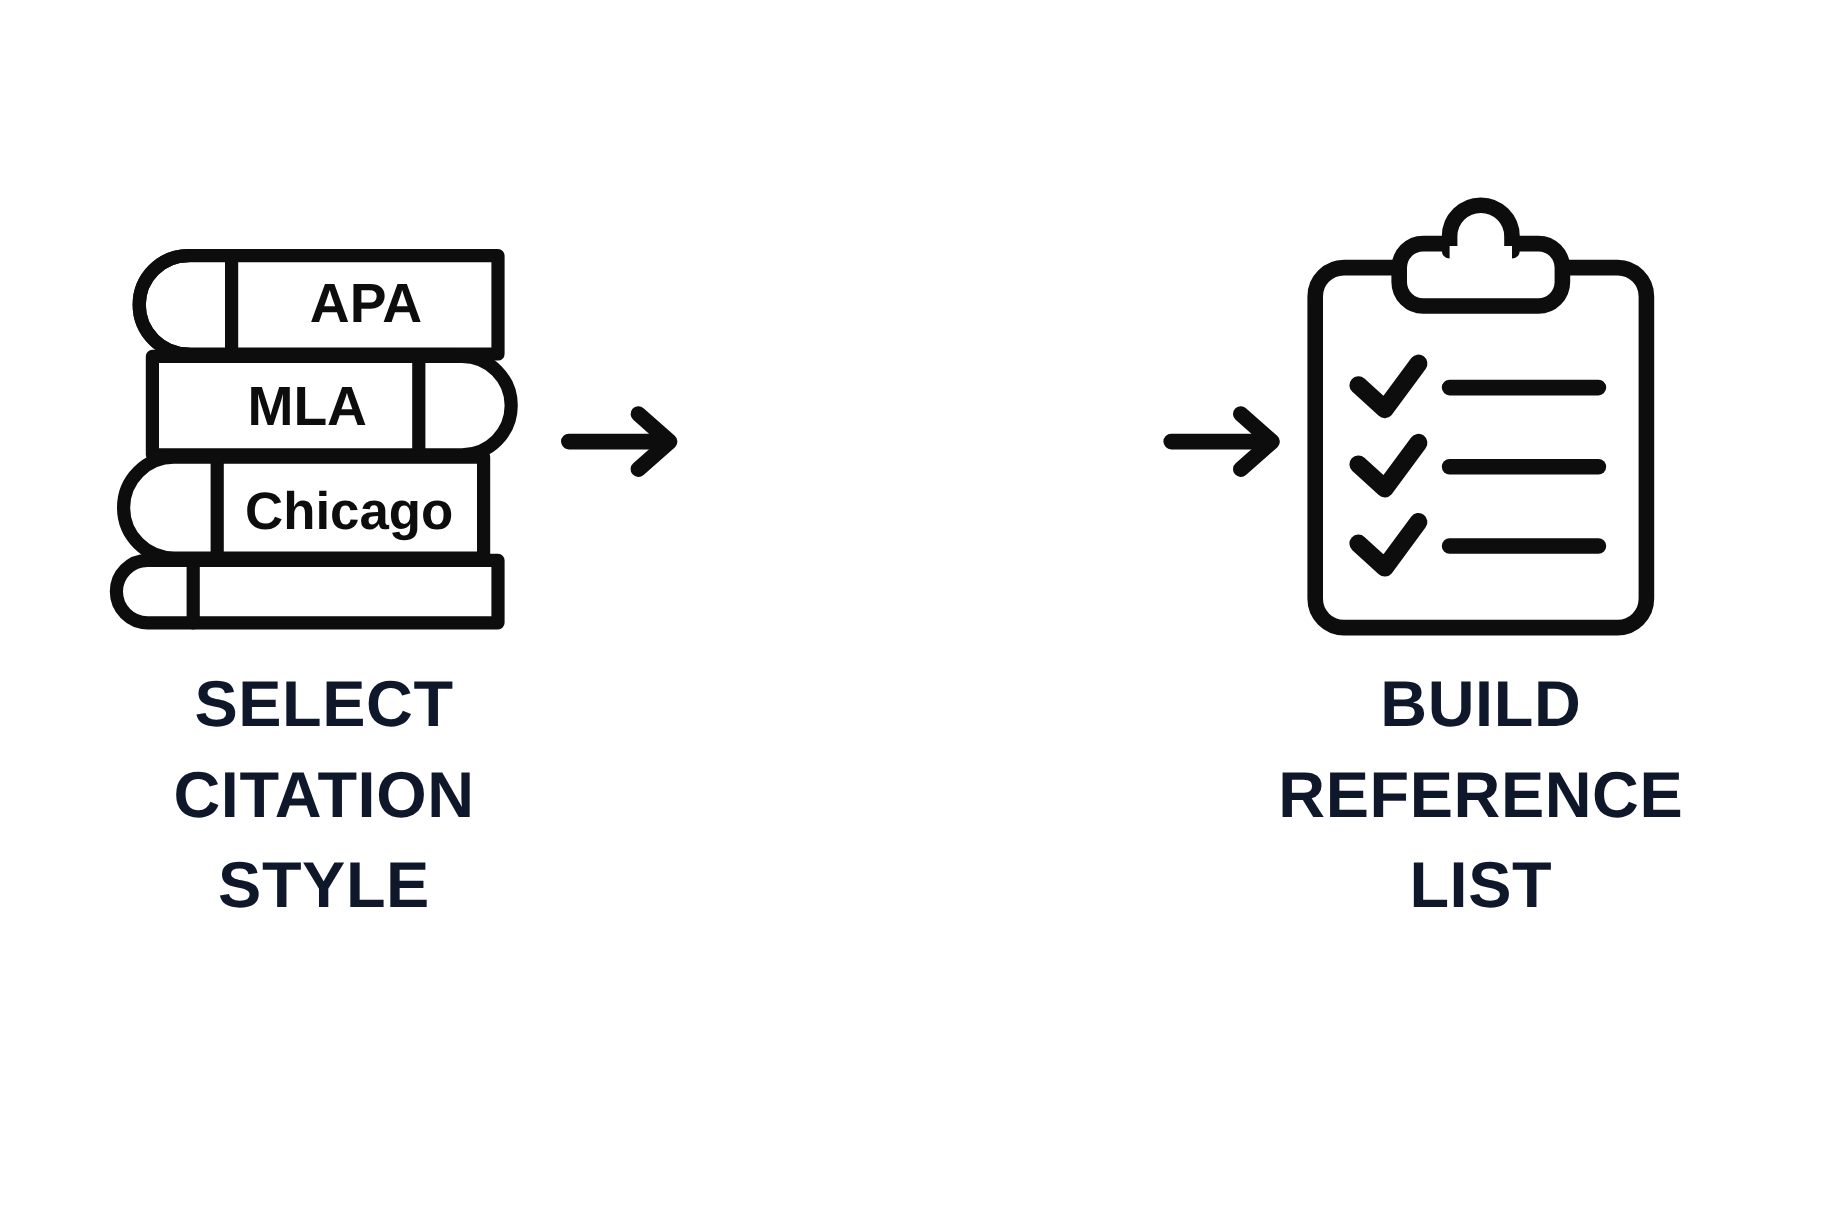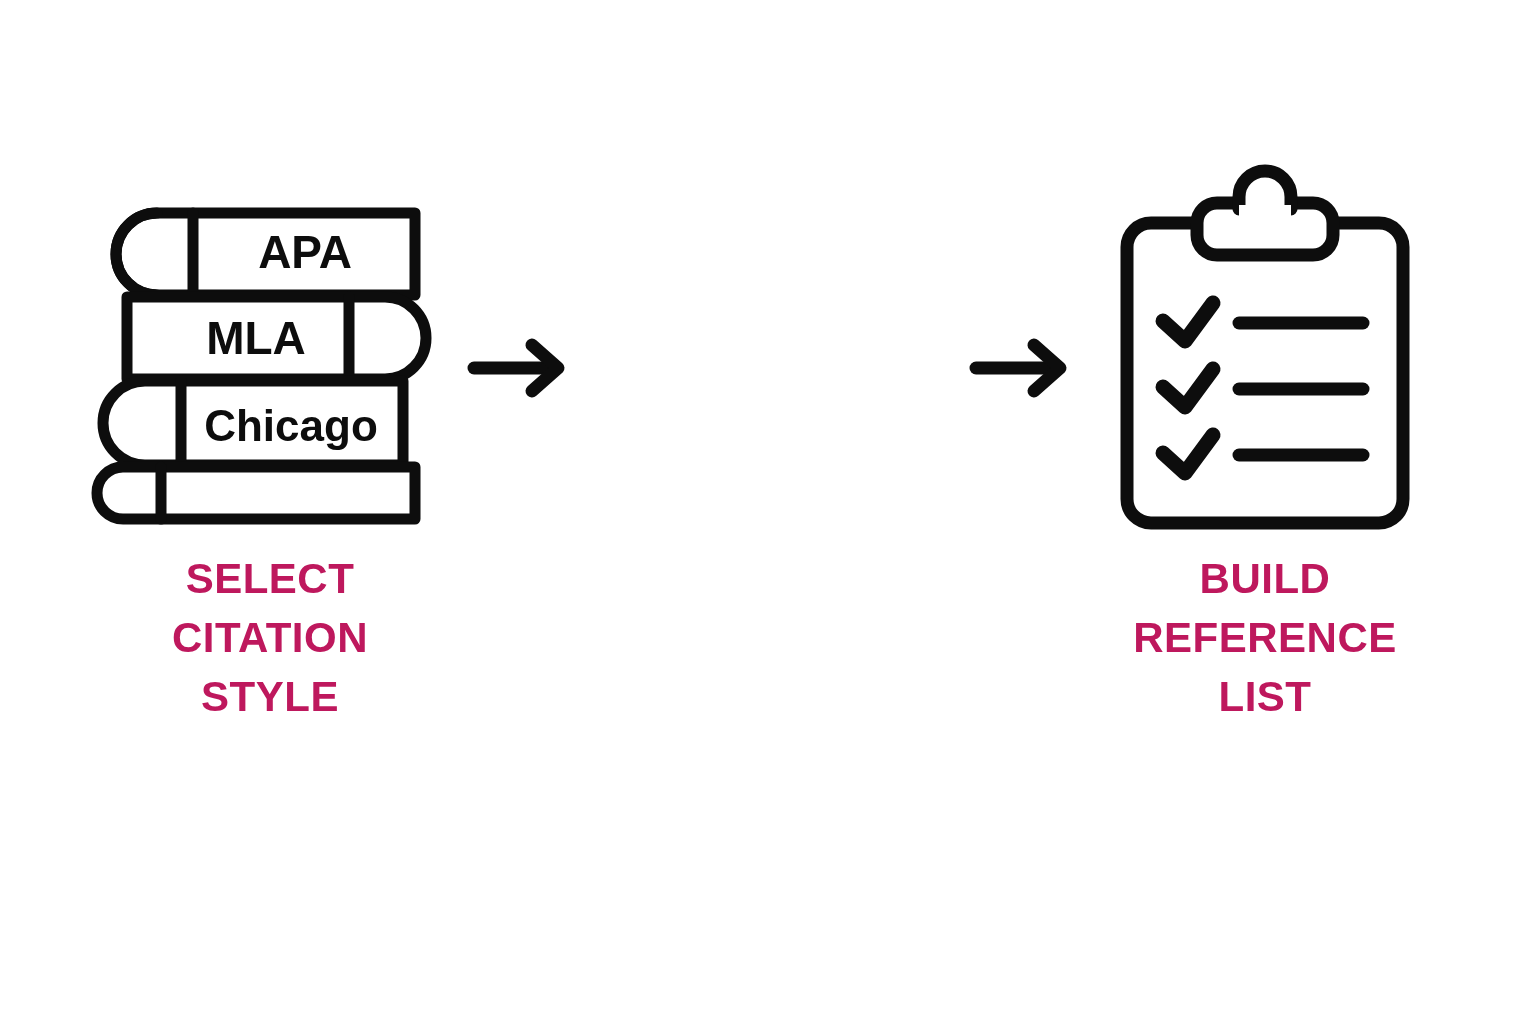--- a/index.html
+++ b/index.html
@@ -27,38 +27,38 @@
   .step {
     position: absolute;
     top: 170px;
     width: 420px;
     display: flex;
     flex-direction: column;
     align-items: center;
   }
   #step-1 { left: 60px; }
   #step-2 { left: 558px; }
-  #step-3 { left: 1055px; }
+  #step-3 { left: 1024px; }
 
   .icon-holder {
     width: 360px;
     height: 370px;
     display: flex;
     align-items: center;
     justify-content: center;
   }
   .step-label {
     margin-top: 10px;
     font-family: "Liberation Sans", sans-serif;
     font-weight: bold;
-    font-size: 42px;
+    font-size: 54px;
     line-height: 1.40;
     letter-spacing: 0.5px;
     text-align: center;
-    color: #be185d;
+    color: #0f172a;
     white-space: pre-line;
   }
 
   
   .arrow {
     position: absolute;
     top: 336px;
     width: 110px;
     height: 64px;
   }

